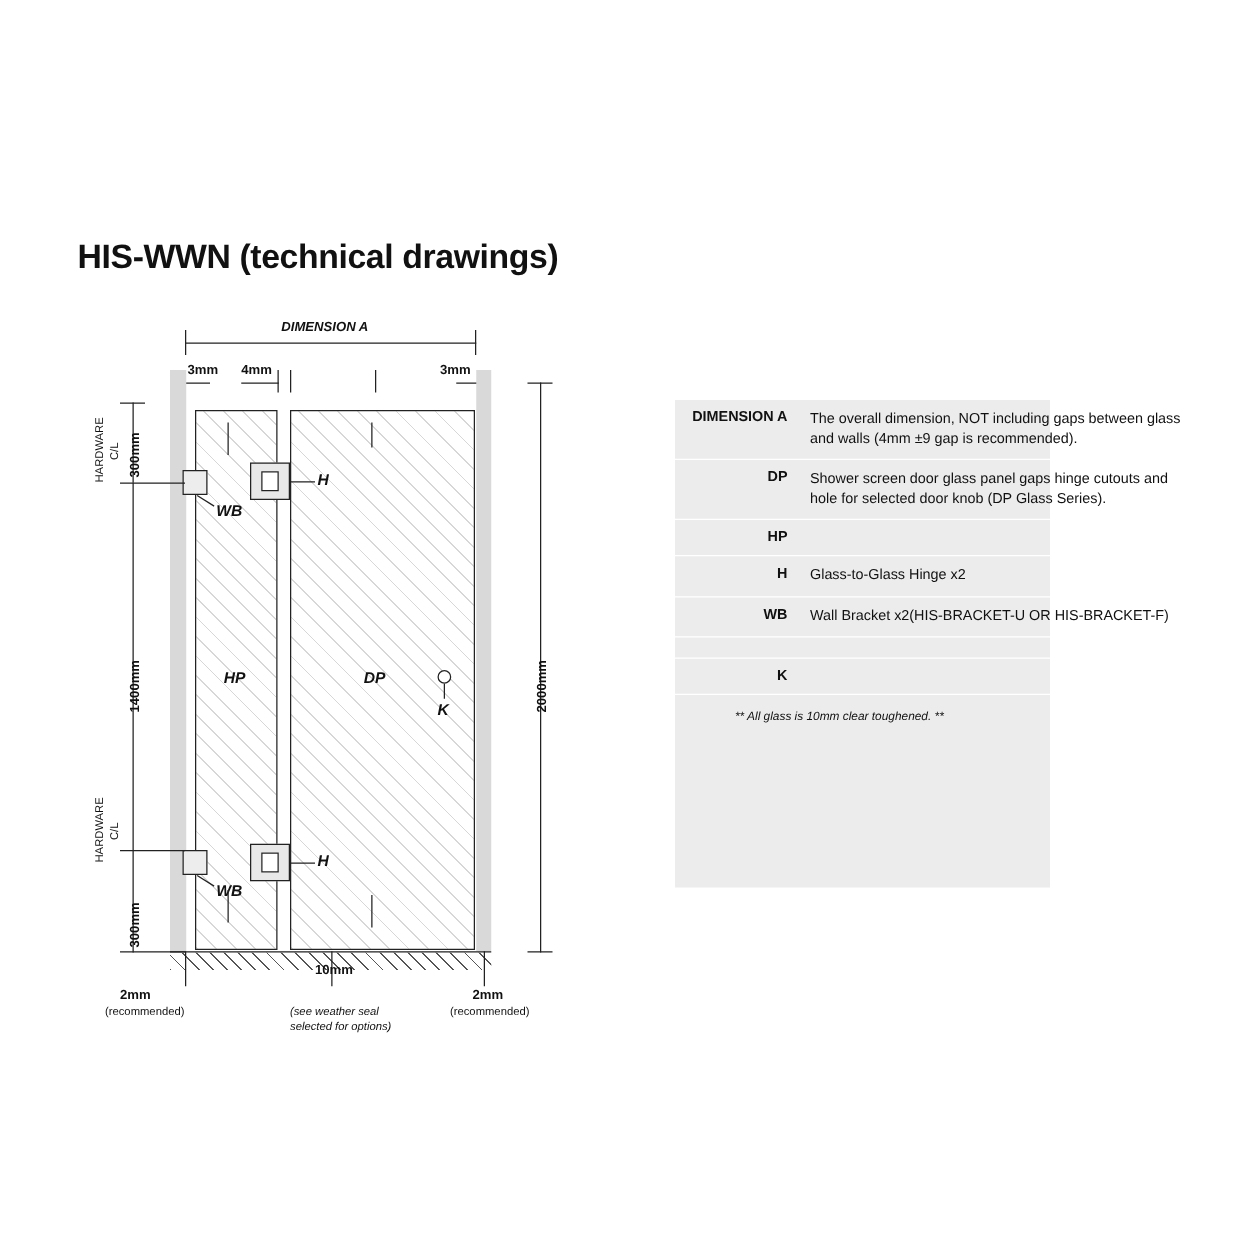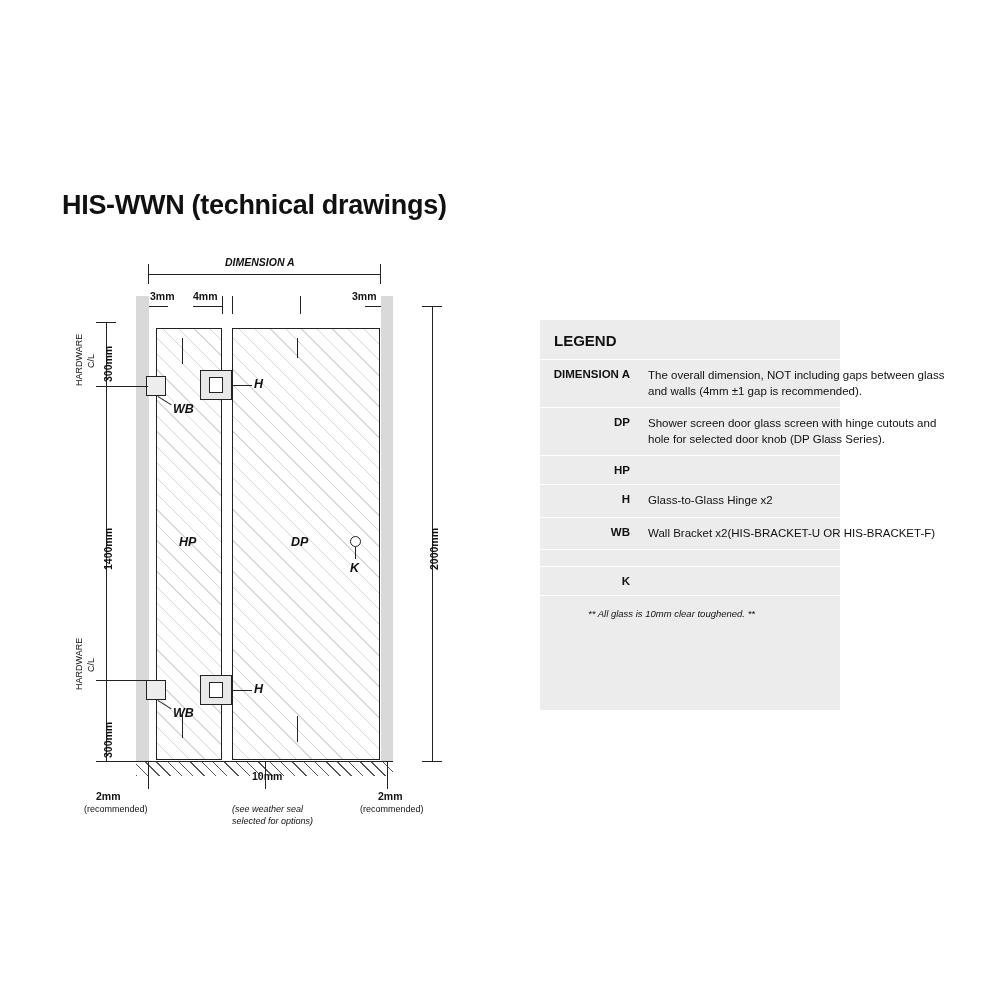--- a/index.html
+++ b/index.html
@@ -160,29 +160,28 @@
   <div class="dimtext small ital" style="left:172px;top:554px;text-align:right;">(see weather seal</div>
   <div class="dimtext small ital" style="left:172px;top:566px;">selected for options)</div>
 
   <div class="hairline vline" style="left:327px;top:511px;height:28px;"></div>
   <div class="dimtext" style="left:318px;top:540px;">2mm</div>
   <div class="dimtext small" style="left:300px;top:554px;">(recommended)</div>
 </div>
 
 <div class="legend-bg"></div>
 <div class="legend-wide">
-  <div class="legend-title">LEGEND</div>
 
   <div class="lrow">
     <div class="k">DIMENSION A</div>
-    <div class="v">The overall dimension, NOT including gaps between glass and walls (4mm ±1 gap is recommended).</div>
+    <div class="v">The overall dimension, NOT including gaps between glass and walls (4mm ±9 gap is recommended).</div>
   </div>
   <div class="lrow">
     <div class="k">DP</div>
-    <div class="v">Shower screen door glass screen with hinge cutouts and hole for selected door knob (DP Glass Series).</div>
+    <div class="v">Shower screen door glass panel gaps hinge cutouts and hole for selected door knob (DP Glass Series).</div>
   </div>
   <div class="lrow">
     <div class="k">HP</div>
   </div>
   <div class="lrow">
     <div class="k">H</div>
     <div class="v">Glass-to-Glass Hinge x2</div>
   </div>
   <div class="lrow">
     <div class="k">WB</div>

